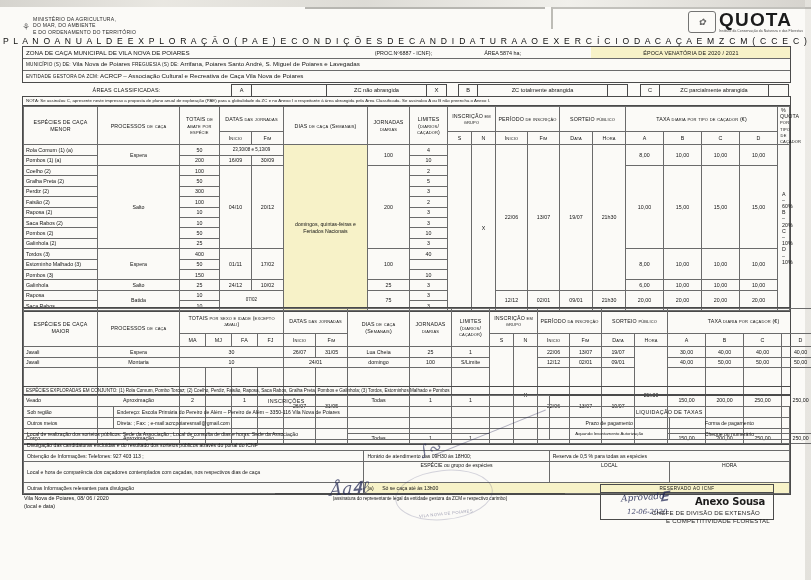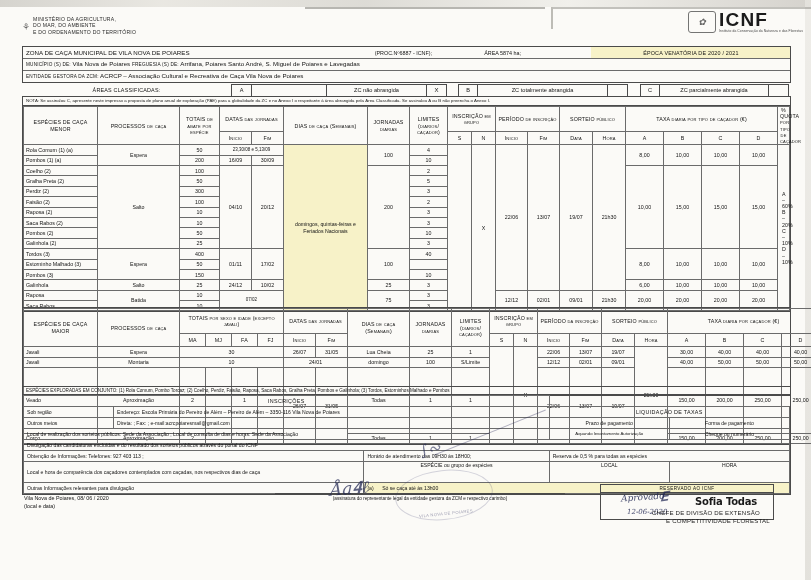--- a/index.html
+++ b/index.html
@@ -119,25 +119,26 @@
   <div class="min-mark">⚘</div>
   <div class="min-block">
     <div>MINISTÉRIO DA AGRICULTURA,</div>
     <div>DO MAR, DO AMBIENTE</div>
     <div>E DO ORDENAMENTO DO TERRITÓRIO</div>
   </div>
 
   <div class="icnf">
     <div class="icnf-mark">✿</div>
     <div class="icnf-text">
-      <span class="big">ICNF</span>
+      <span class="big">QUOTA</span>
       <span class="sml">Instituto da Conservação da Natureza e das Florestas</span>
     </div>
   </div>
 
+  <div class="doc-title">P L A N O   A N U A L   D E   E X P L O R A Ç Ã O   ( P A E )   E   C O N D I Ç Õ E S   D E   C A N D I D A T U R A   A O   E X E R C Í C I O   D A   C A Ç A   E M   Z C M   ( C C E C )</div>
 
   <div class="frame" id="ident">
     <table class="tbl">
       <tbody>
           <tr class="row">
         <td style="width:46%;border:none;">ZONA DE CAÇA MUNICIPAL DE VILA NOVA DE POIARES</td>
         <td style="width:14%;border:none;font-size:5.4px;">(PROC.Nº6887 - ICNF);</td>
         <td style="width:14%;border:none;font-size:5.4px;">ÁREA 5874 ha;</td>
         <td style="width:26%;border:none;font-size:5.4px;text-align:center;" class="hl-yellow sc">ÉPOCA VENATÓRIA DE 2020 / 2021</td>
       </tr>
@@ -610,17 +611,17 @@
   <div class="roundstamp">
     <span>VILA NOVA DE POIARES</span>
   </div>
 
   <div class="reserv">
     <div class="cap">RESERVADO AO ICNF</div>
   </div>
   <div class="ink ink-aprov">Aprovado</div>
   <div class="ink ink-date">12-06-2020</div>
   <div class="ink ink-sig1">𝑬</div>
-  <div class="stamp-name">Sofia Todas</div>
+  <div class="stamp-name">Anexo Sousa</div>
   <div class="stamp-role">CHEFE DE DIVISÃO DE EXTENSÃO</div>
   <div class="stamp-role2">E COMPETITIVIDADE FLORESTAL</div>
 
 </div>
 
 </body></html>

